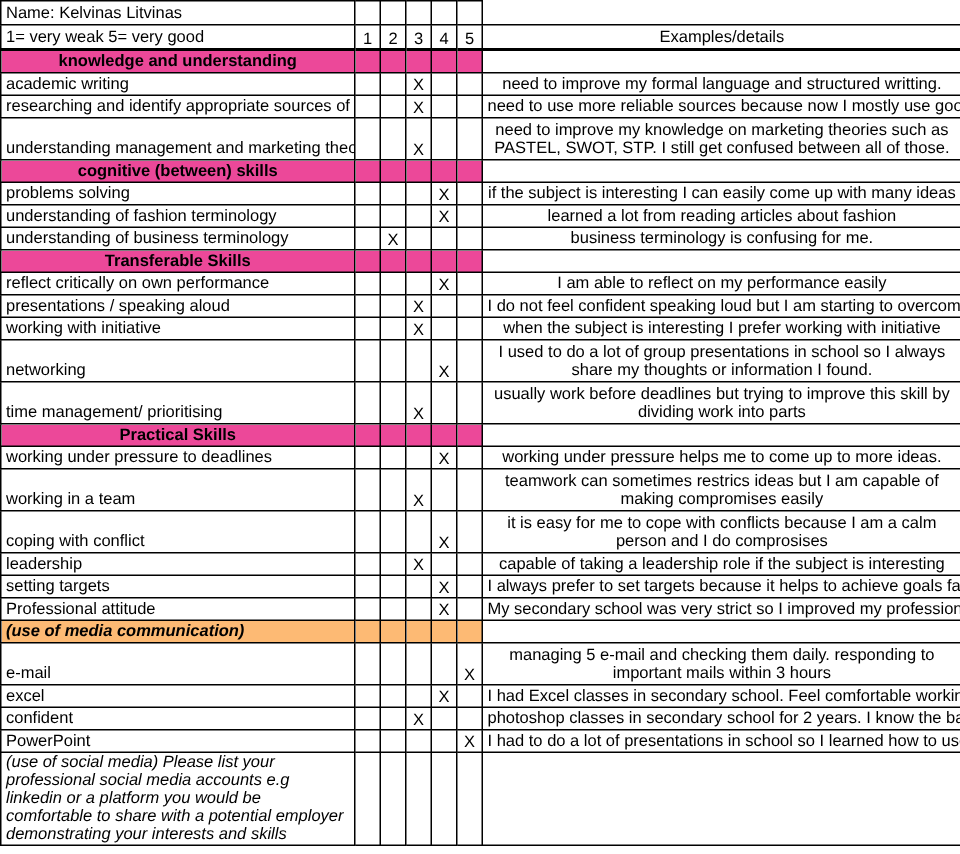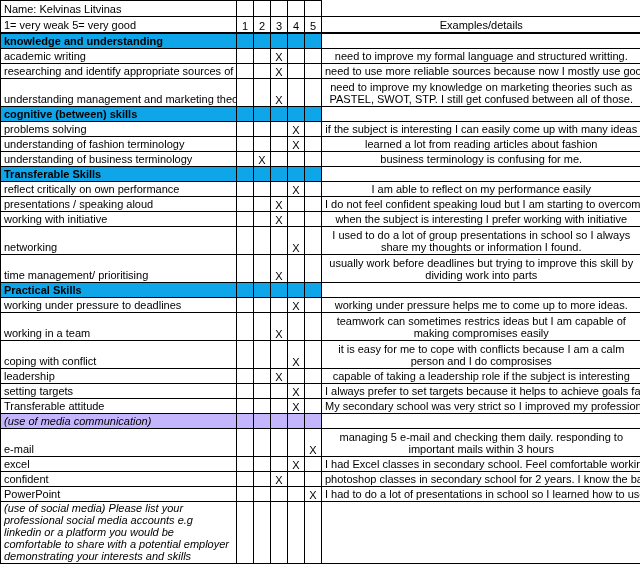--- a/index.html
+++ b/index.html
@@ -12,23 +12,23 @@
   td.rx{text-align:center;padding:0;}
   td.ex{border-right:none;text-align:center;}
   td.wrap{white-space:normal;}
   
   tr.name-row td{height:14px;}
   tr.name-row td.ex{border-top:none;}
   tr.hdr-row td{font-weight:normal;border-bottom-width:2px;height:14px;}
   tr.hdr-row td.ex{text-align:center;}
   tr.name-row td.rx:first-of-type, tr.hdr-row td.rx:first-of-type{border-left-width:2px;}
   
-  tr.section td.lab, tr.section td.rx{background:#0ea5e9;}
+  tr.section td.lab, tr.section td.rx{background:#ec4899;text-align:center;}
   tr.section td.lab{font-weight:bold;}
-  tr.media td.lab, tr.media td.rx{background:#c4b5fd;}
+  tr.media td.lab, tr.media td.rx{background:#fdba74;font-weight:bold;}
   tr.media td.lab{font-style:italic;}
   tr.other td.rx{background:#D9D9D9;}
   tr.note td.lab{font-style:italic;white-space:normal;vertical-align:top;}
 </style>
 </head>
 <body>
 
 <table>
   <colgroup>
     <col style="width:236px">
@@ -234,21 +234,21 @@
       <tr class="item">
         <td class="lab">setting targets</td>
         <td class="rx"></td>
         <td class="rx"></td>
         <td class="rx"></td>
         <td class="rx">X</td>
         <td class="rx"></td>
         <td class="ex">I always prefer to set targets because it helps to achieve goals faster and easier</td>
       </tr>
       <tr class="item">
-        <td class="lab">Transferable attitude</td>
+        <td class="lab">Professional attitude</td>
         <td class="rx"></td>
         <td class="rx"></td>
         <td class="rx"></td>
         <td class="rx">X</td>
         <td class="rx"></td>
         <td class="ex">My secondary school was very strict so I improved my professional attitude there</td>
       </tr>
       <tr class="media">
         <td class="lab">(use of media communication)</td>
         <td class="rx"></td>

